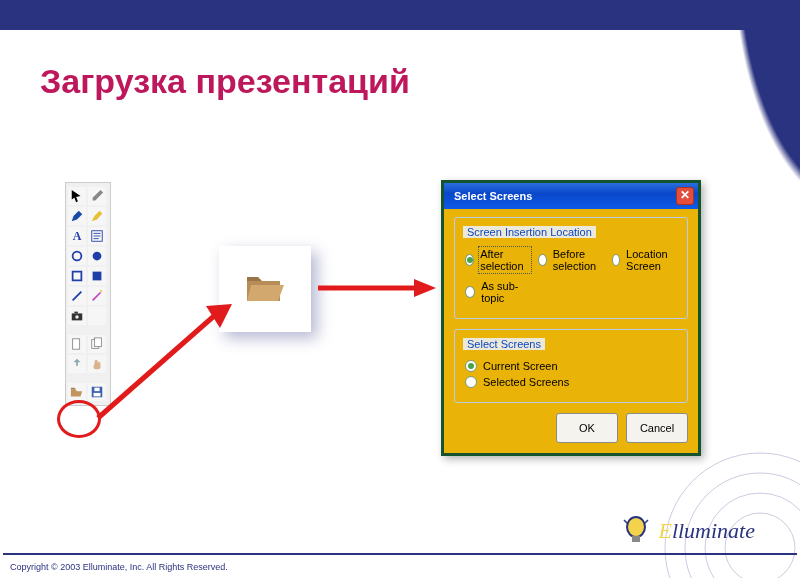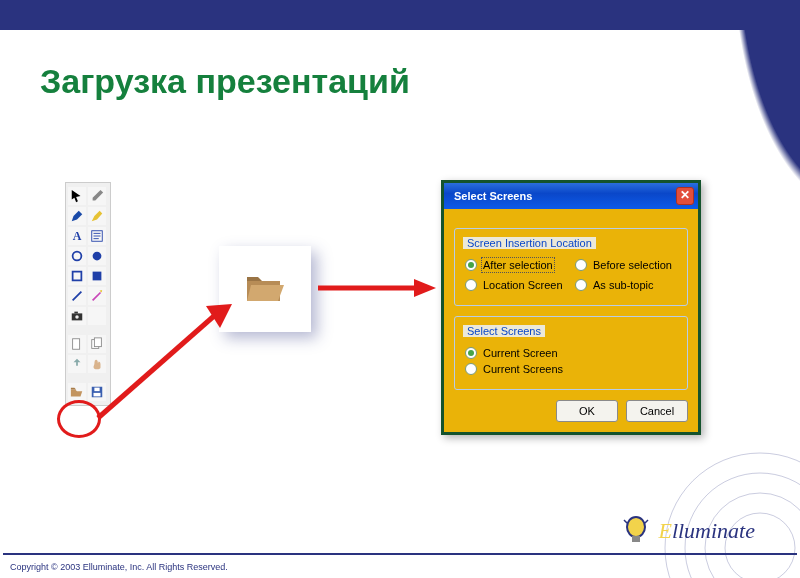--- a/index.html
+++ b/index.html
@@ -19,21 +19,21 @@
   .corner {
     position: absolute;
     top: -40px; right: -60px;
     width: 220px; height: 560px;
     background: radial-gradient(ellipse 300px 600px at 100% 0%, #2a337f 0%, #2a337f 40%, rgba(42,51,127,0) 42%);
   }
   
   .title {
     position: absolute; top: 62px; left: 40px;
     font-size: 34px; font-weight: bold;
-    color: #15803d;
+    color: #be185d;
   }
   
   .toolbar {
     position: absolute; top: 182px; left: 65px;
     width: 46px;
     background: #f0f0f0;
     border: 1px solid #ccc;
     padding: 4px 2px;
     display: flex; flex-wrap: wrap;
     gap: 2px;
@@ -82,21 +82,21 @@
     padding: 0 4px 0 10px;
   }
   .dlg-close {
     width: 18px; height: 18px;
     background: #e24e3b;
     border: 1px solid #b03020;
     border-radius: 3px;
     color: #fff; font-size: 12px; line-height: 15px; text-align: center;
     cursor: pointer;
   }
-  .dlg-body { padding: 19px 10px 10px 10px; }
+  .dlg-body { padding: 8px 10px 10px 10px; }
   .fieldset {
     border: 1px solid #b8cde8;
     border-radius: 3px;
     padding: 8px 10px 10px 10px;
     margin-bottom: 10px;
   }
   .fs-legend {
     font-size: 11px;
     color: #0a47c9;
     margin: -15px 0 6px -2px;
@@ -104,40 +104,40 @@
     padding: 0 4px;
     display: inline-block;
   }
   .radio-row {
     display: flex; align-items: center; gap: 6px;
     margin: 4px 0;
     color: #000;
   }
   .radio-grid {
     display: grid;
-    grid-template-columns: 1fr 1fr;
+    grid-template-columns: 1fr 1fr 1fr;
     column-gap: 8px;
   }
   .radio-dot {
     width: 12px; height: 12px;
     border: 1px solid #7a9a7a;
     border-radius: 50%;
     display: inline-flex; align-items: center; justify-content: center;
     background: #fff;
   }
   .radio-dot.sel::after {
     content: ""; width: 6px; height: 6px;
     background: #47a447; border-radius: 50%;
   }
   .dotted { outline: 1px dotted #555; outline-offset: 1px; }
   .dlg-buttons {
     display: flex; justify-content: flex-end; gap: 8px;
   }
   .btn {
-    min-width: 62px; height: 22px;
+    min-width: 62px; height: 30px;
     background: #f4f3ee;
     border: 1px solid #8a8a8a;
     border-radius: 3px;
     font-size: 11px;
     cursor: pointer;
   }
   
   .bottom-line {
     position: absolute; left: 3px; bottom: 23px;
     width: 794px; height: 2px;
@@ -327,21 +327,21 @@
       </div>
     </div>
     <div class="fieldset">
       <div class="fs-legend">Select Screens</div>
       <label class="radio-row">
         <span class="radio-dot sel"></span>
         <span>Current Screen</span>
       </label>
       <label class="radio-row">
         <span class="radio-dot"></span>
-        <span>Current Screens</span>
+        <span>Selected Screens</span>
       </label>
     </div>
     <div class="dlg-buttons">
       <button class="btn">OK</button>
       <button class="btn">Cancel</button>
     </div>
   </div>
 </div>
 
 <div class="circles-deco">

